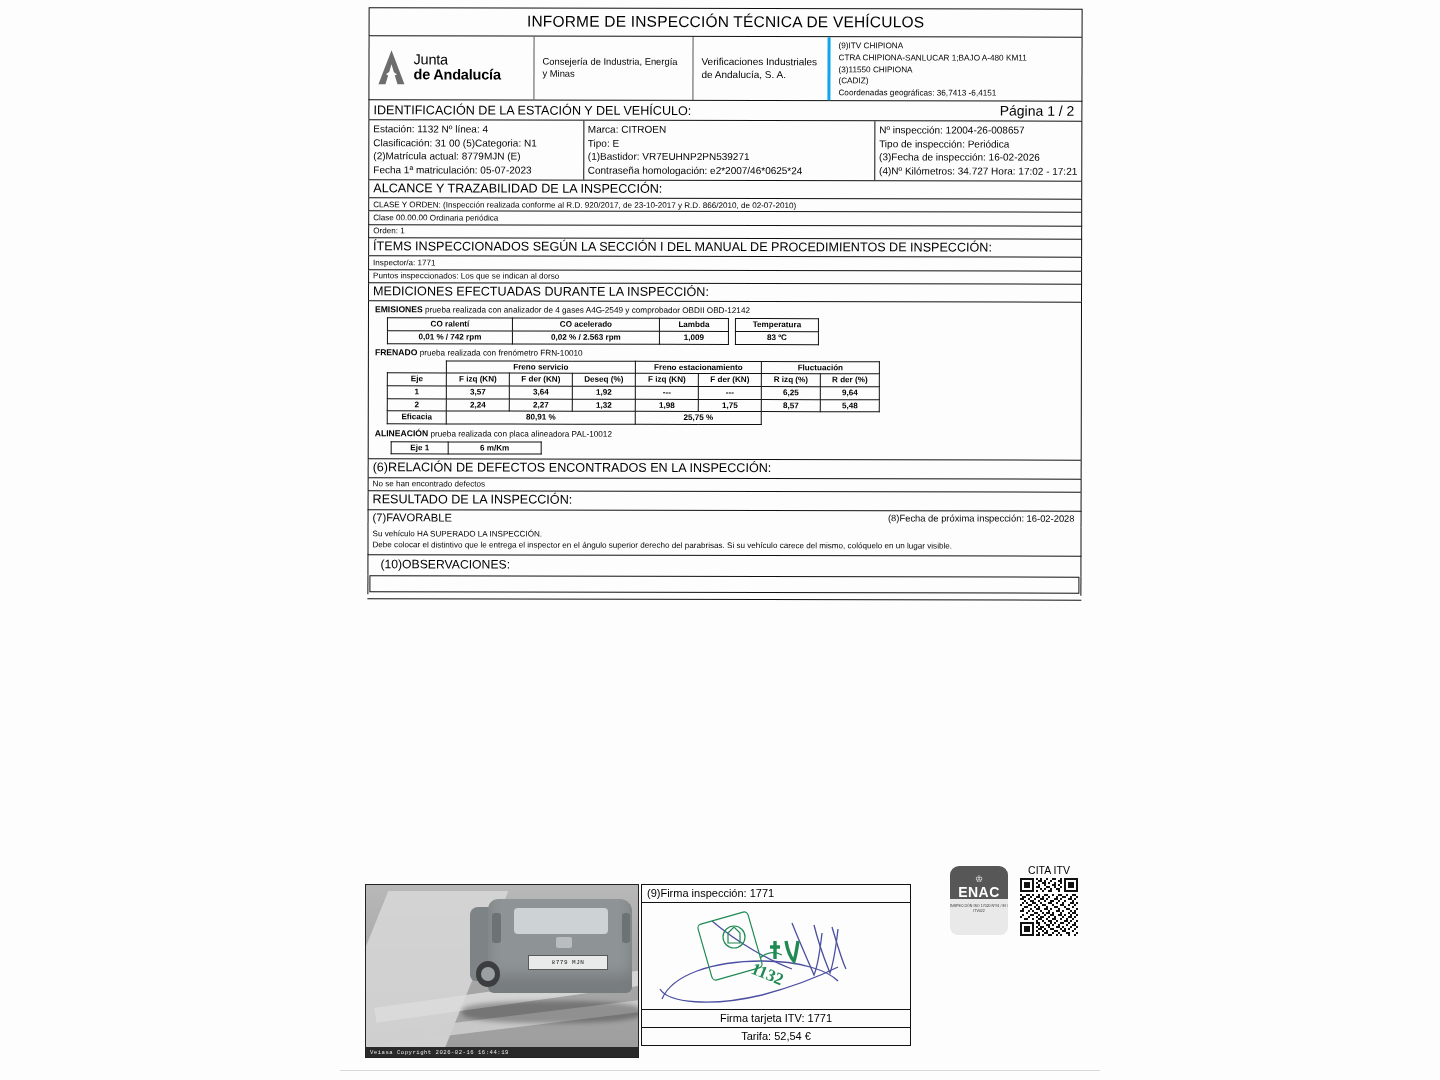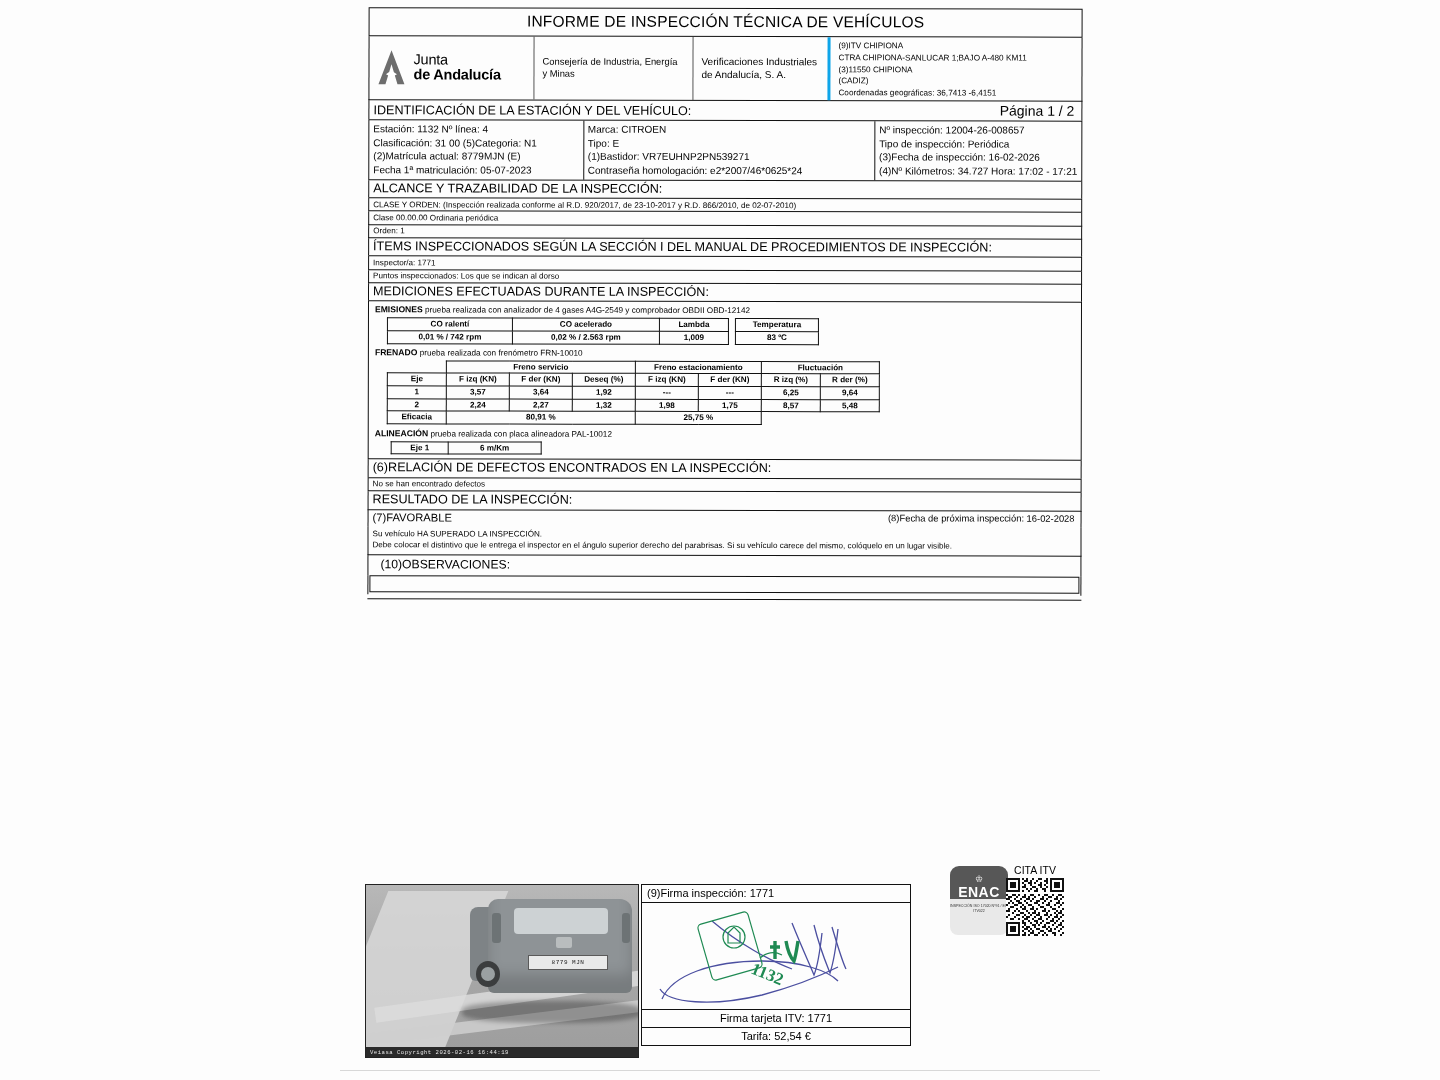--- a/index.html
+++ b/index.html
@@ -113,21 +113,21 @@
   .sig-h{border-bottom:1.2px solid #111;font-size:11px;padding:2px 5px 3px 5px;}
   .sig-area{height:106px;position:relative;overflow:hidden;border-bottom:1.2px solid #111;}
   .sig-row{font-size:11px;padding:2px 5px 3px 5px;border-bottom:1.2px solid #111;text-align:center;}
   .sig-row:last-child{border-bottom:none;}
   .enac{position:absolute;left:585px;top:-18px;width:62px;}
   .enac-badge{width:58px;height:64px;border-radius:9px;background:#575757;color:#fff;position:relative;}
   .enac-top{height:33px;display:flex;flex-direction:column;align-items:center;justify-content:flex-end;}
   .enac-crown{font-size:9px;line-height:1;margin-bottom:1px;}
   .enac-name{font-size:14px;font-weight:700;letter-spacing:.5px;line-height:1;}
   .enac-bot{background:#e9e9e9;color:#333;height:31px;border-radius:0 0 8px 8px;font-size:3.6px;text-align:center;padding-top:5px;line-height:1.45;}
-  .cita{position:absolute;left:634px;top:-20px;width:72px;text-align:center;}
+  .cita{position:absolute;left:648px;top:-20px;width:72px;text-align:center;}
   .cita-lbl{font-size:10.5px;margin-bottom:2px;}
   .qr{width:58px;height:58px;margin:0 auto;}
   .bottom-rule{position:absolute;left:340px;top:1070px;width:760px;border-top:1px solid #d8d8d8;}
 </style>
 </head>
 <body>
 
 <div class="scan-bg"></div>
 
 <div class="page">

